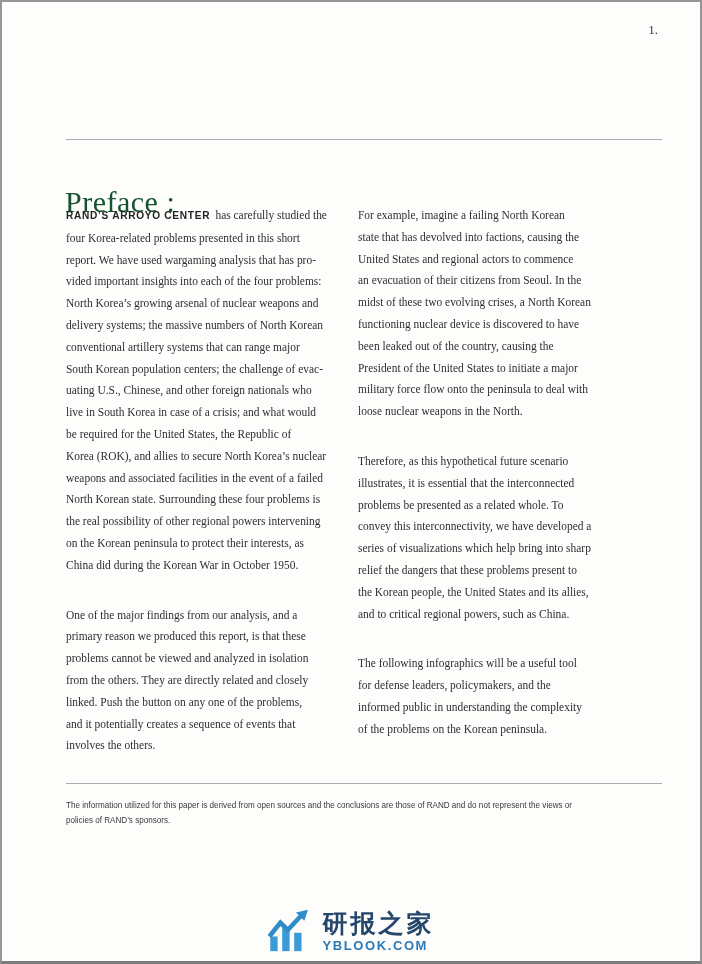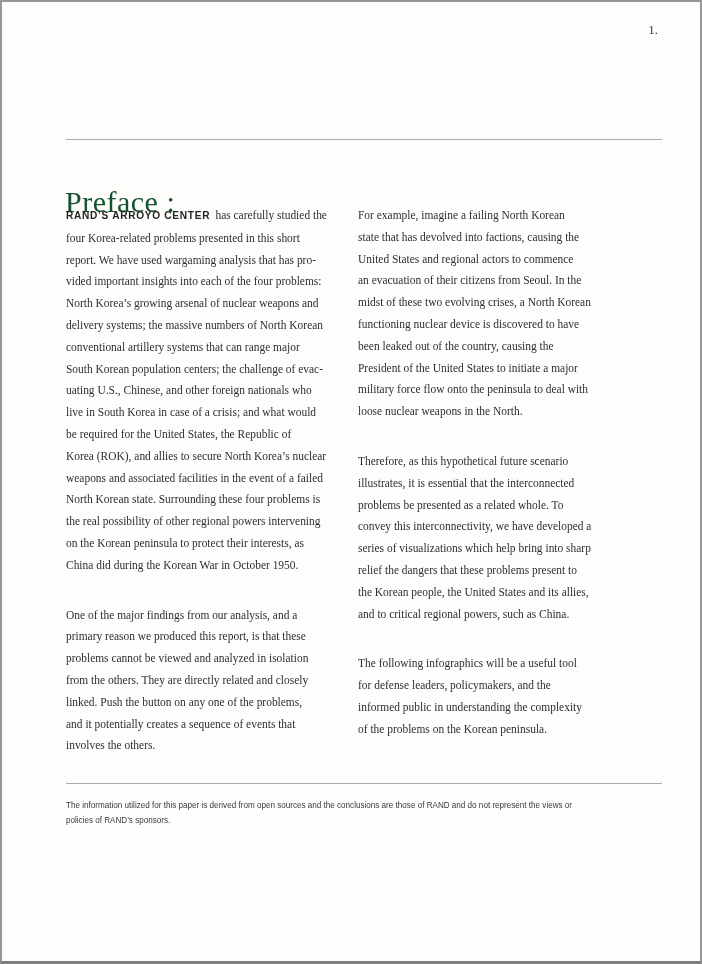--- a/index.html
+++ b/index.html
@@ -188,14 +188,27 @@
 of the problems on the Korean peninsula.</p>
     </div>
 
   </div>
 
   <div class="rule foot-rule"></div>
 
   <div class="footnote">The information utilized for this paper is derived from open sources and the conclusions are those of RAND and do not represent the views or
 policies of RAND’s sponsors.</div>
 
+  <div class="watermark">
+    <svg class="logo-icon" viewBox="0 0 50 46">
+      <rect x="3" y="30" width="8" height="16" fill="#3b9ad8"></rect>
+      <rect x="16" y="20" width="8" height="26" fill="#3b9ad8"></rect>
+      <rect x="29" y="26" width="8" height="20" fill="#3b9ad8"></rect>
+      <polyline points="2,30 14,15 22,23 37,7" fill="none" stroke="#2f8cc9" stroke-width="5"></polyline>
+      <polygon points="44,1 31,4 40,13" fill="#2f8cc9"></polygon>
+    </svg>
+    <div class="wm-text">
+      <span class="wm-cjk">研报之家</span>
+      <span class="wm-domain">YBLOOK.COM</span>
+    </div>
+  </div>
 
 </div>
 
 </body></html>

